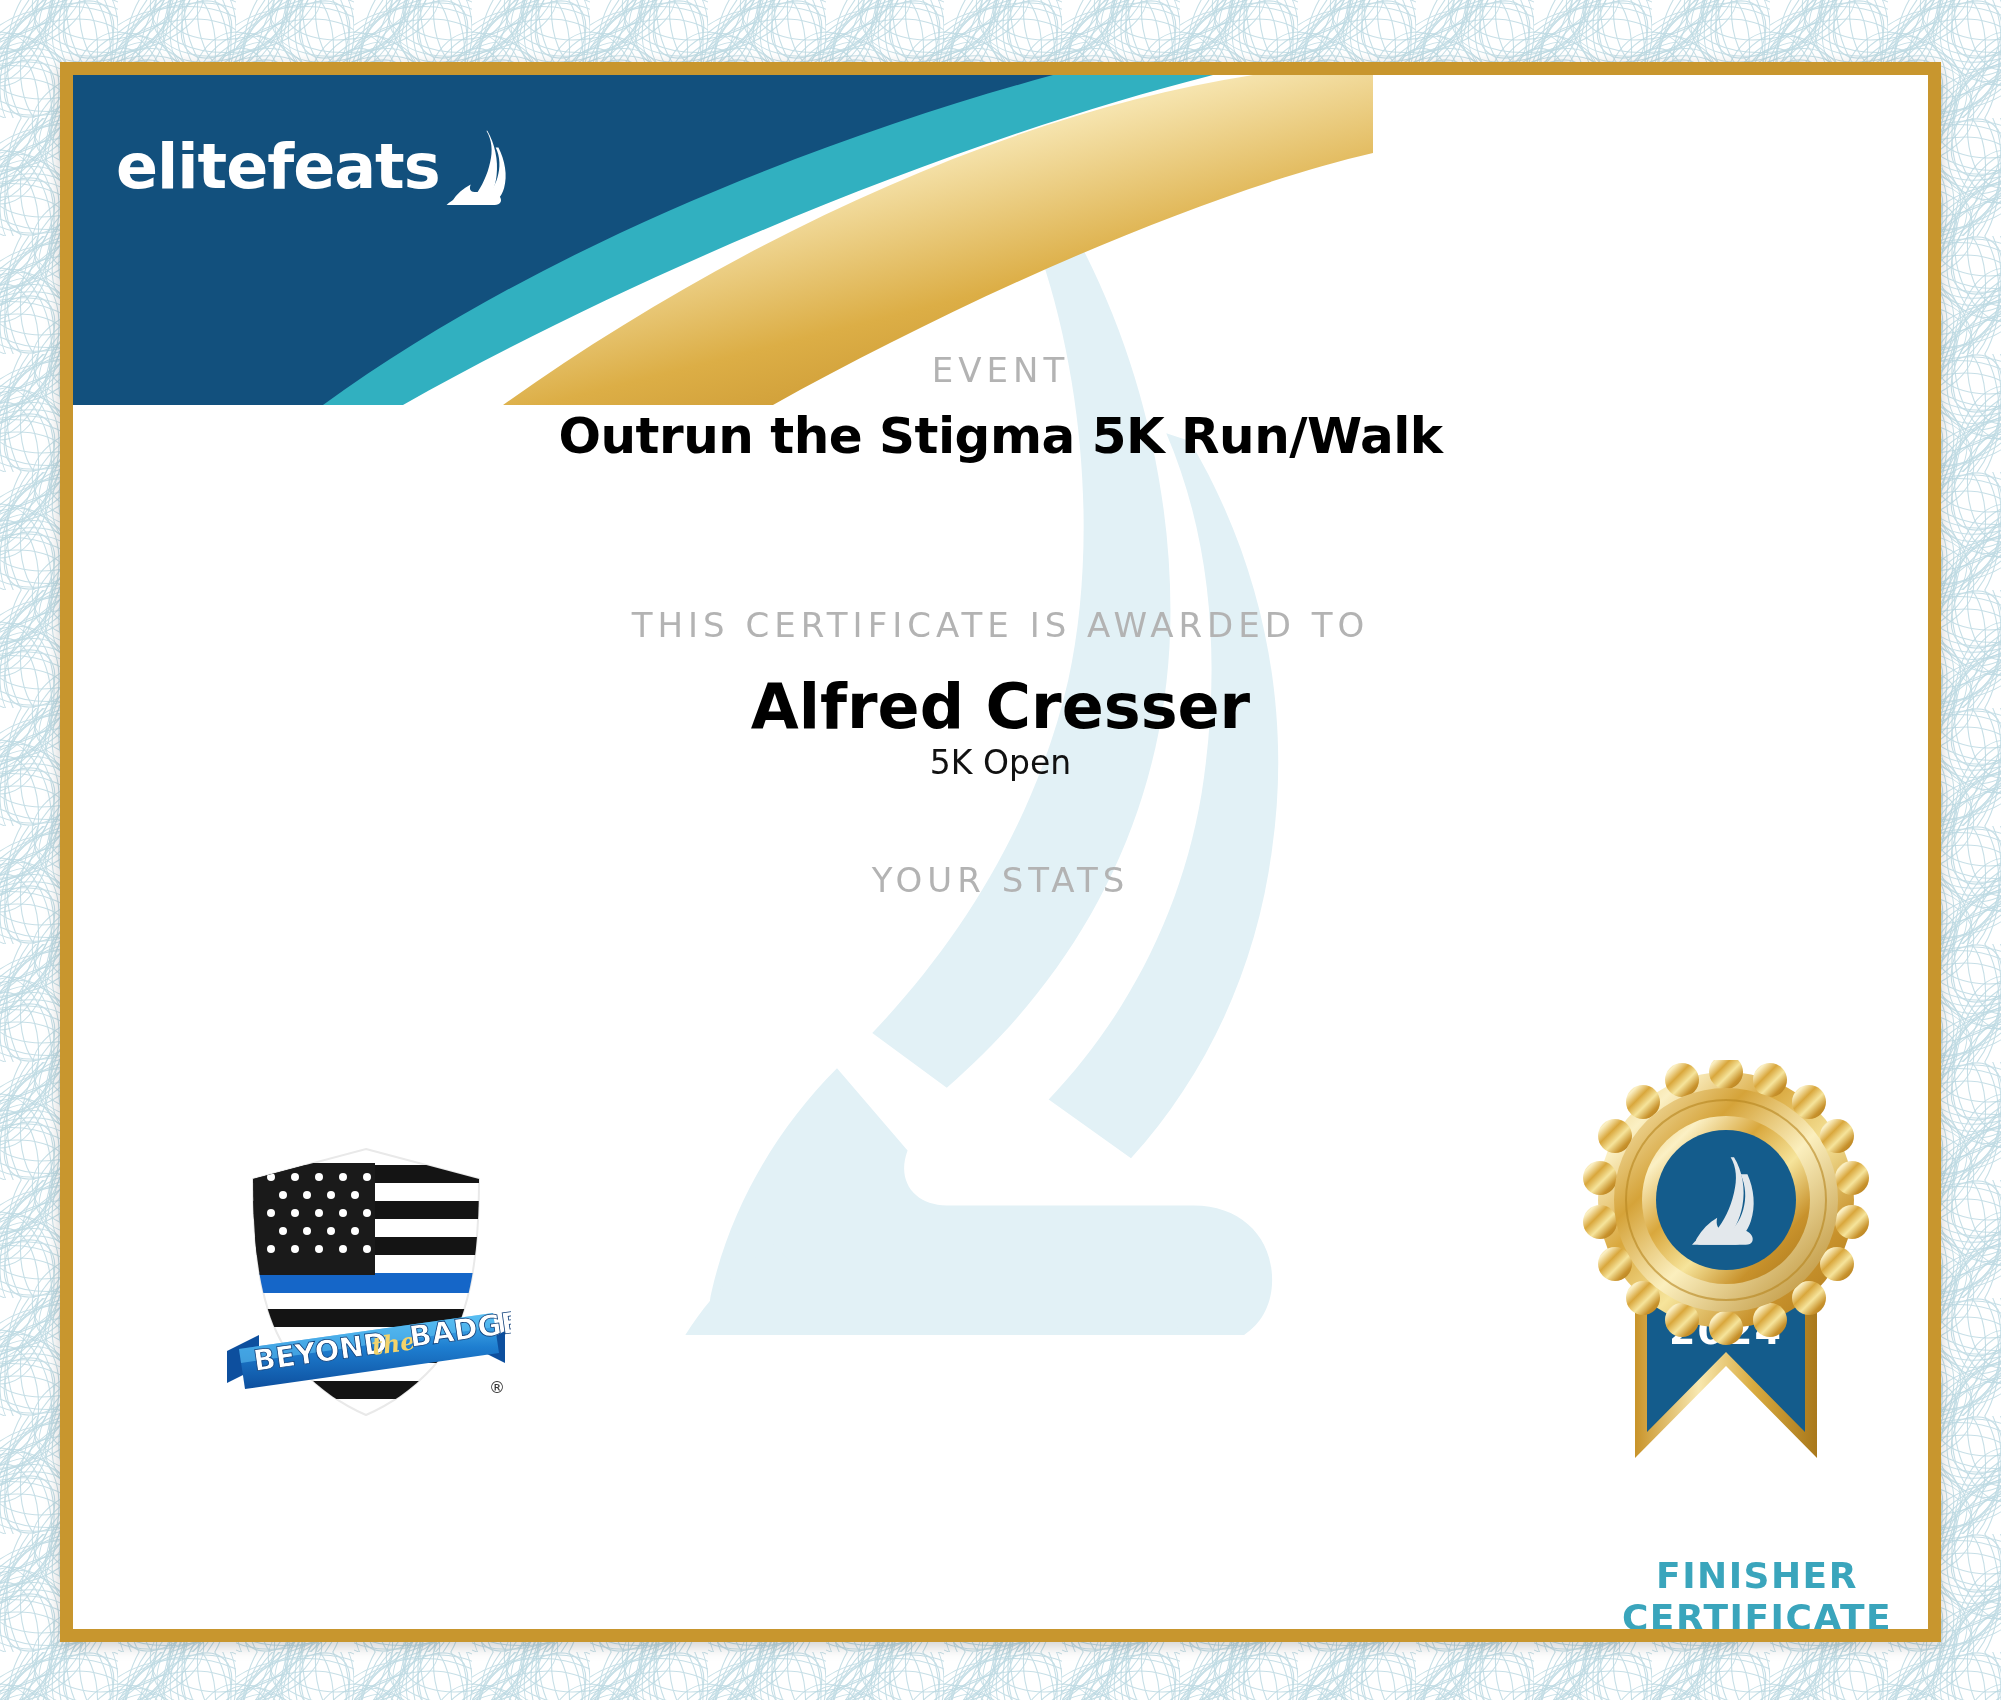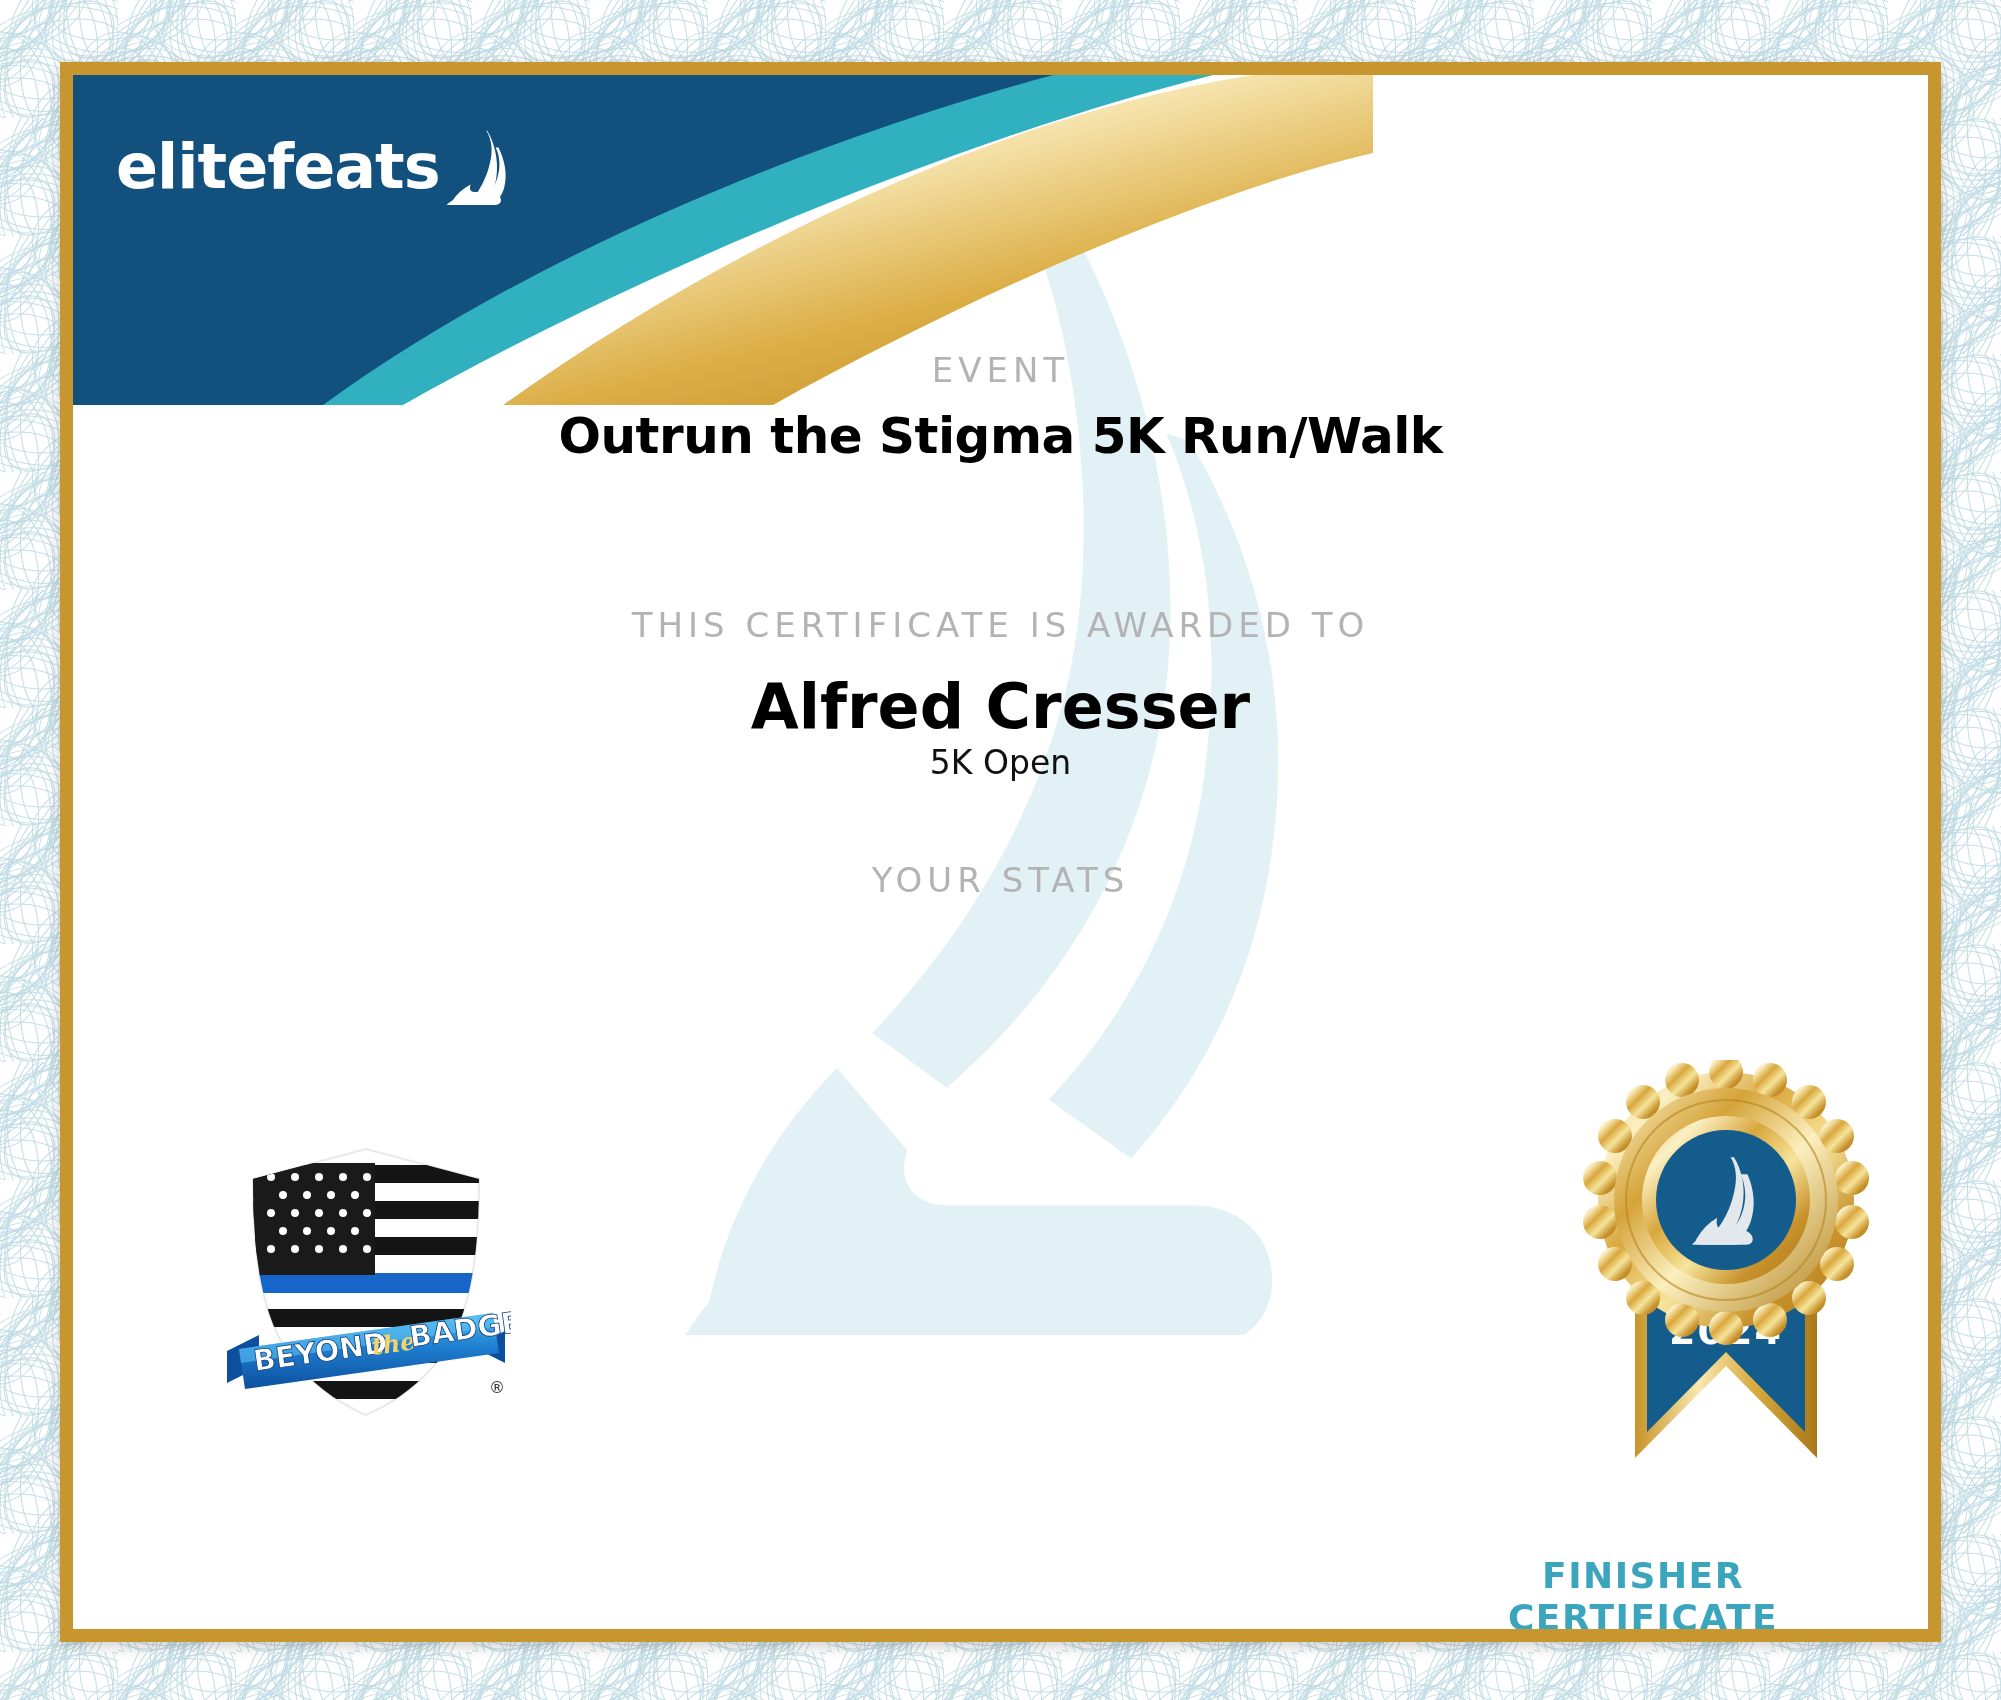--- a/index.html
+++ b/index.html
@@ -178,21 +178,21 @@
     position: absolute;
     left: 1498px;
     top: 985px;
     width: 310px;
     height: 400px;
     z-index: 5;
   }
 
   .finisher-caption {
     position: absolute;
-    left: 1370px;
+    left: 1484px;
     top: 1480px;
     width: 400px;
     text-align: center;
     color: #3aa5bc;
     font-size: 36px;
     font-weight: 700;
     line-height: 1.18;
     letter-spacing: 1.5px;
     font-family: "DejaVu Sans", sans-serif;
     z-index: 5;

